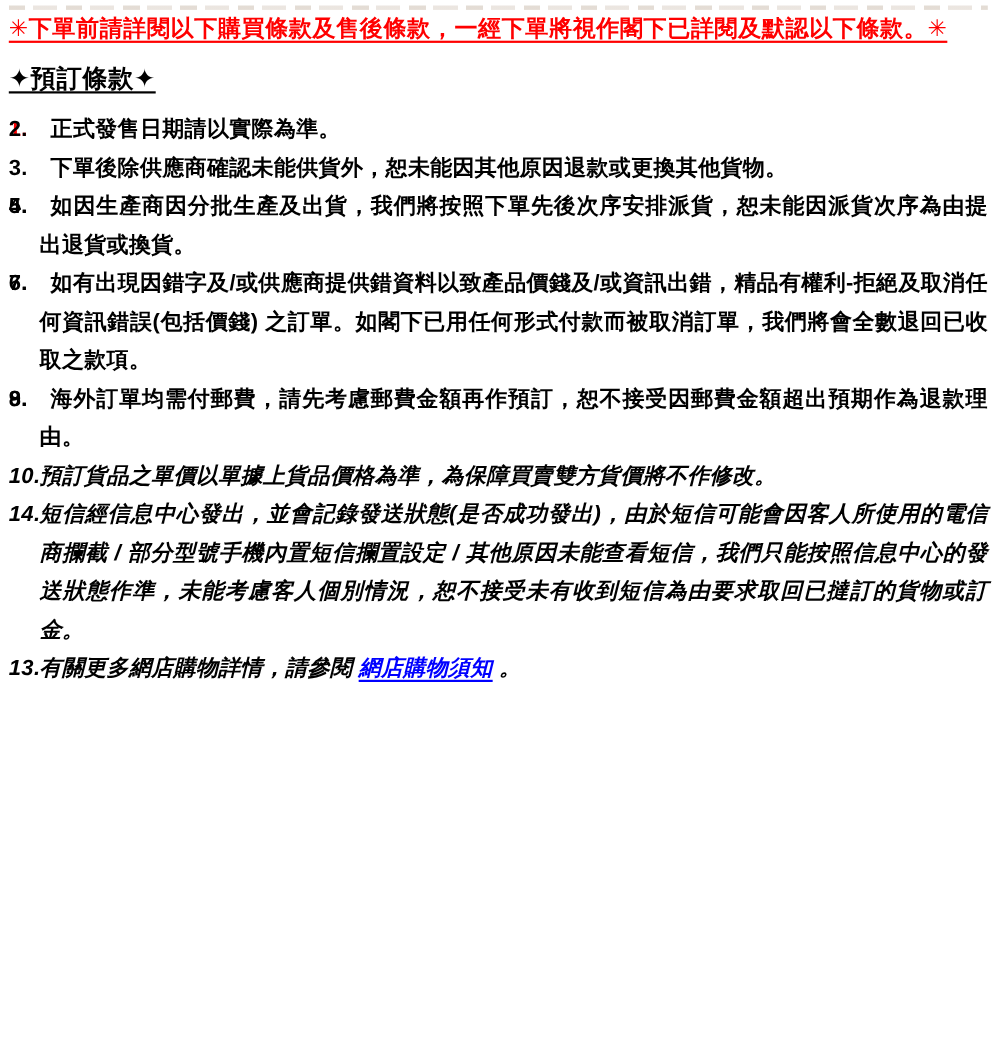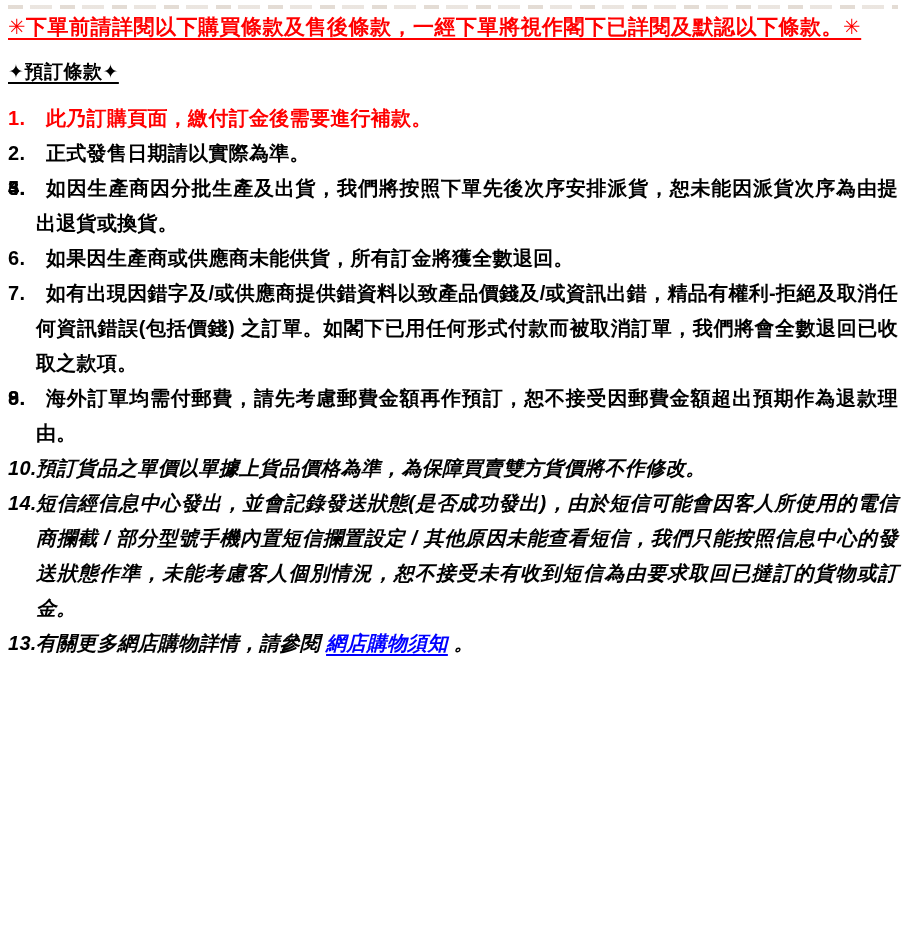--- a/index.html
+++ b/index.html
@@ -29,21 +29,21 @@
     line-height: 30px;
     text-decoration: underline;
     text-underline-offset: 4px;
     text-decoration-thickness: 2px;
     margin-bottom: 16px;
     letter-spacing: 0.5px;
   }
 
   .section-title {
     display: inline-block;
-    font-size: 19px;
+    font-size: 23px;
     line-height: 27px;
     text-decoration: underline;
     text-underline-offset: 4px;
     text-decoration-thickness: 2px;
     letter-spacing: 0.5px;
   }
   .title-row { margin-bottom: 16px; }
 
   .terms { list-style: none; }
   .term {
@@ -89,36 +89,36 @@
   <div class="top-artifact"></div>
 
   <div class="header-notice">✳下單前請詳閱以下購買條款及售後條款，一經下單將視作閣下已詳閱及默認以下條款。✳</div>
 
   <div class="title-row">
     <span class="section-title">✦預訂條款✦</span>
   </div>
 
   <ol class="terms">
       <li class="term red-item d1">
-    <span class="num">1.</span><span class="body"><span>此乃訂購頁面，繳付訂金後需要進行補款。</span></span>
+    <span class="num">1.</span>
   </li>
       <li class="term d1">
     <span class="num">2.</span><span class="body"><span>正式發售日期請以實際為準。</span></span>
   </li>
       <li class="term d1">
-    <span class="num">3.</span>
+    <span class="num">3.</span><span class="body"><span>下單後除供應商確認未能供貨外，恕未能因其他原因退款或更換其他貨物。</span></span>
   </li>
       <li class="term d1">
     <span class="num">4.</span>
   </li>
       <li class="term d1">
     <span class="num">5.</span><span class="body"><span>如因生產商因分批生產及出貨，我們將按照下單先後次序安排派貨，恕未能因派貨次序為由提出退貨或換貨。</span></span>
   </li>
       <li class="term d1">
-    <span class="num">6.</span><span class="body"><span>如果因生產商或供應商未能供貨，所有訂金將獲全數退回。</span></span>
+    <span class="num">6.</span>
   </li>
       <li class="term d1">
     <span class="num">7.</span><span class="body"><span>如有出現因錯字及/或供應商提供錯資料以致產品價錢及/或資訊出錯，精品有權利-拒絕及取消任何資訊錯誤(包括價錢) 之訂單。如閣下已用任何形式付款而被取消訂單，我們將會全數退回已收取之款項。</span></span>
   </li>
       <li class="term d1">
     <span class="num">8.</span>
   </li>
       <li class="term d1">
     <span class="num">9.</span><span class="body"><span>海外訂單均需付郵費，請先考慮郵費金額再作預訂，恕不接受因郵費金額超出預期作為退款理由。</span></span>
   </li>

